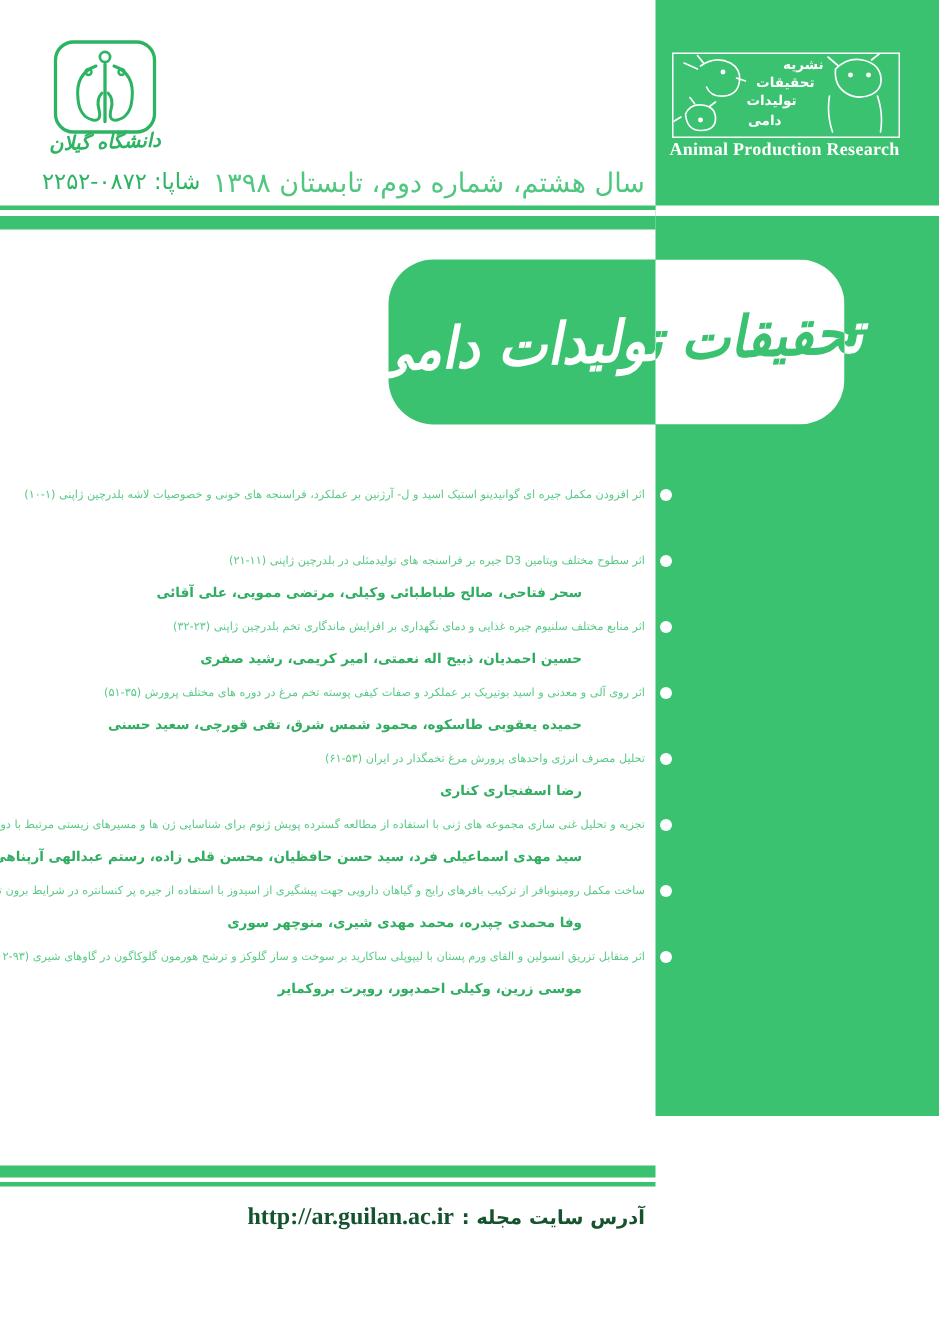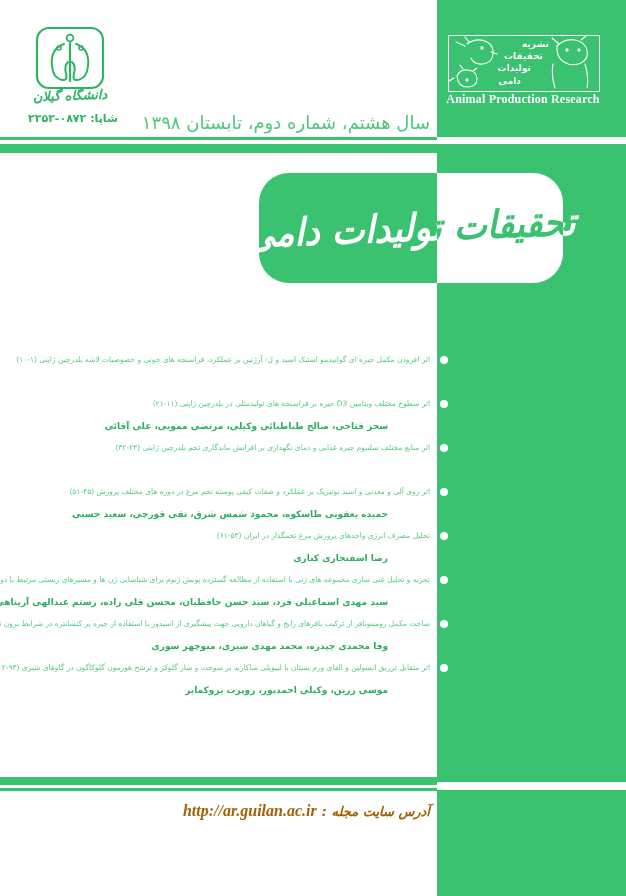--- a/index.html
+++ b/index.html
@@ -1,41 +1,41 @@
 <!DOCTYPE html>
 <html lang="fa"><head>
 <meta charset="utf-8">
 <style>
   html,body{margin:0;padding:0;background:#ffffff;}
   .page{
     position:relative;width:626px;height:896px;background:#ffffff;overflow:hidden;
     font-family:"DejaVu Sans",sans-serif;
   }
   
-  .band{position:absolute;top:0;left:437px;width:189px;height:896px;background:#3bc271;}
+  .band{position:absolute;top:0;left:437px;width:189px;height:744px;background:#3bc271;}
   .band-stripe{position:absolute;left:0;width:189px;background:#ffffff;}
   .band-stripe.top{top:137px;height:7px;}
   .band-stripe.bottom{top:782px;height:8px;}
   
   .rule{position:absolute;left:0;width:437px;background:#3bc271;}
   .rule.thin-top{top:137px;height:3px;}
   .rule.thick-top{top:144px;height:9px;}
   .rule.thick-bottom{top:777px;height:8px;}
   .rule.thin-bottom{top:788px;height:3px;}
   
   .uni-logo{position:absolute;top:26px;left:33px;width:74px;height:64px;}
   .uni-caption{
     position:absolute;top:88px;left:18px;width:104px;text-align:center;
     color:#2cb463;font-size:13px;font-weight:bold;font-style:italic;
     transform:rotate(-2deg);direction:rtl;
   }
   
   .issn{
     position:absolute;top:112px;left:28px;direction:rtl;
-    color:#2cb463;font-size:11px;font-weight:bold;letter-spacing:.3px;
+    color:#2cb463;font-size:15px;font-weight:normal;letter-spacing:.3px;
   }
   .issue-info{
     position:absolute;top:112px;right:196px;direction:rtl;text-align:right;
     color:#4fc77e;font-size:18px;
   }
   
   .badge-box{position:absolute;top:35px;left:11px;width:150px;height:55px;border:1.6px solid #ffffff;}
   .badge-art{position:absolute;top:0;left:0;width:150px;height:55px;}
   .badge-word{position:absolute;color:#ffffff;font-size:9px;font-weight:bold;direction:rtl;line-height:10px;}
   .bw0{top:3px;right:50px;}
@@ -53,35 +53,35 @@
   }
   .plate.inverted{
     background:#ffffff;clip-path:inset(0 0 0 178px);
   }
   .plate-text{
     direction:rtl;white-space:nowrap;color:#ffffff;font-size:38px;font-weight:bold;font-style:italic;
     transform:scaleX(.92) rotate(-2deg);letter-spacing:-1px;
   }
   .plate.inverted .plate-text{color:#3bc271;}
   
-  .articles{position:absolute;top:325px;right:196px;width:416px;direction:rtl;margin-top:30px;}
+  .articles{position:absolute;top:325px;right:196px;width:416px;direction:rtl;}
   .article{position:relative;height:44px;text-align:right;}
   .article-title{
     color:#59ca86;font-size:7.5px;line-height:10px;white-space:nowrap;margin:0 0 12px 0;
   }
   .article-authors{
     color:#2fad60;font-size:9px;font-weight:bold;line-height:10px;white-space:nowrap;
     padding-right:42px;margin:0;
   }
   .bullet{
     position:absolute;top:1px;right:-18px;width:8px;height:8px;border-radius:50%;background:#ffffff;
   }
   
   .footer{
-    position:absolute;top:801px;right:196px;direction:rtl;text-align:right;color:#a16207;font-style:italic;
+    position:absolute;top:801px;right:196px;direction:rtl;text-align:right;color:#14532d;
   }
   .footer .label{font-size:13px;font-weight:bold;}
   .footer .url{
     font-family:"Liberation Serif",serif;font-size:16px;font-weight:bold;direction:ltr;unicode-bidi:isolate;
   }
 </style>
 </head>
 <body>
 
 <div class="page">
@@ -149,20 +149,21 @@
       <p class="article-title">اثر افزودن مکمل جیره ای گوانیدینو استیک اسید و ل- آرژنین بر عملکرد، فراسنجه های خونی و خصوصیات لاشه بلدرچین ژاپنی (۱-۱۰)</p>
     </div>
     <div class="article">
       <span class="bullet"></span>
       <p class="article-title">اثر سطوح مختلف ویتامین D3 جیره بر فراسنجه های تولیدمثلی در بلدرچین ژاپنی (۱۱-۲۱)</p>
       <p class="article-authors">سحر فتاحی، صالح طباطبائی وکیلی، مرتضی ممویی، علی آقائی</p>
     </div>
     <div class="article">
       <span class="bullet"></span>
       <p class="article-title">اثر منابع مختلف سلنیوم جیره غذایی و دمای نگهداری بر افزایش ماندگاری تخم بلدرچین ژاپنی (۲۳-۳۲)</p>
+      <p class="article-authors">حسین احمدیان، ذبیح اله نعمتی، امیر کریمی، رشید صفری</p>
     </div>
     <div class="article">
       <span class="bullet"></span>
       <p class="article-title">اثر روی آلی و معدنی و اسید بوتیریک بر عملکرد و صفات کیفی پوسته تخم مرغ در دوره های مختلف پرورش (۳۵-۵۱)</p>
       <p class="article-authors">حمیده یعقوبی طاسکوه، محمود شمس شرق، تقی قورچی، سعید حسنی</p>
     </div>
     <div class="article">
       <span class="bullet"></span>
       <p class="article-title">تحلیل مصرف انرژی واحدهای پرورش مرغ تخمگذار در ایران (۵۳-۶۱)</p>
       <p class="article-authors">رضا اسفنجاری کناری</p>

